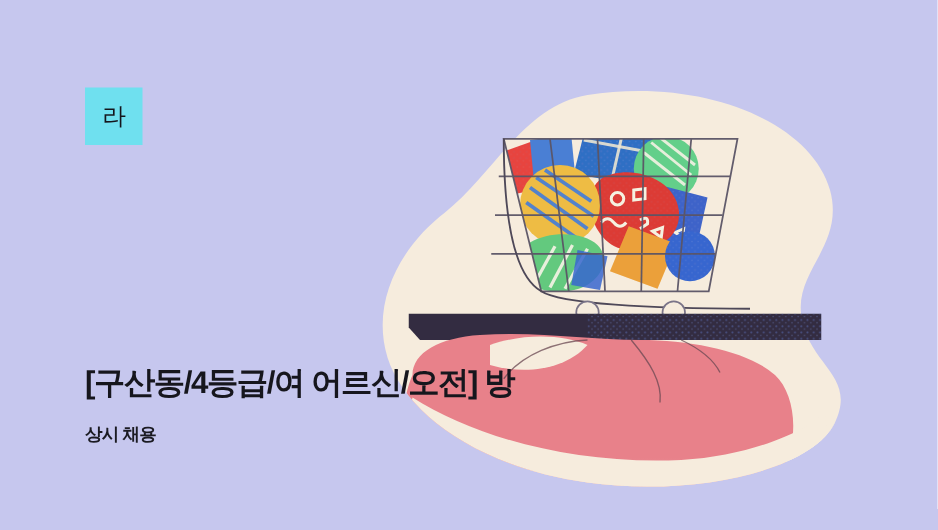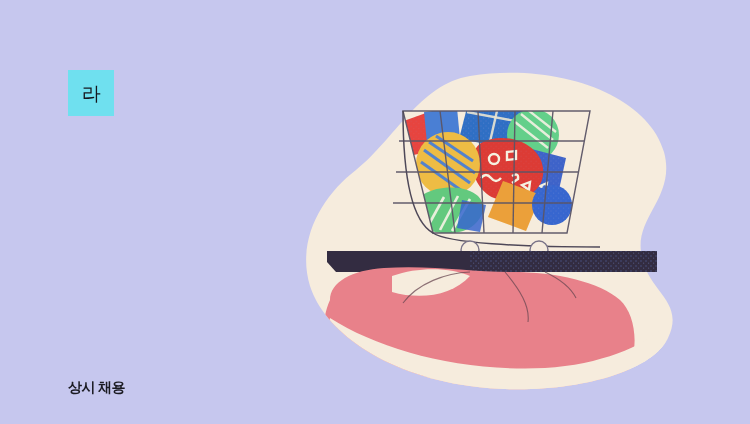--- a/index.html
+++ b/index.html
@@ -80,21 +80,20 @@
     position: absolute;
     left: 68px;
     top: 340px;
     font-size: 14px;
     font-weight: 700;
     color: #1b1b22;
     letter-spacing: -0.6px;
     line-height: 1;
     white-space: nowrap;
     z-index: 5;
-    margin-top: 40px;
   }
 </style>
 </head>
 <body>
 
 <div class="banner">
 
   <svg class="illustration" viewBox="0 0 750 424" width="750" height="424" xmlns="http://www.w3.org/2000/svg">
     <defs>
       <clipPath id="clipBanner">
@@ -275,16 +274,17 @@
         <path d="M330,318 C380,350 460,372 545,368 C600,365 645,345 660,330
                  L668,404 L310,404 Z" fill="#f6ecdd"></path>
       </g>
     </g>
   </svg>
 
   <div class="brand-row">
     <div class="brand-badge">라</div>
   </div>
 
+  <div class="posting-title">[구산동/4등급/여 어르신/오전] 방</div>
 
   <div class="posting-status">상시 채용</div>
 
 </div>
 
 </body></html>

